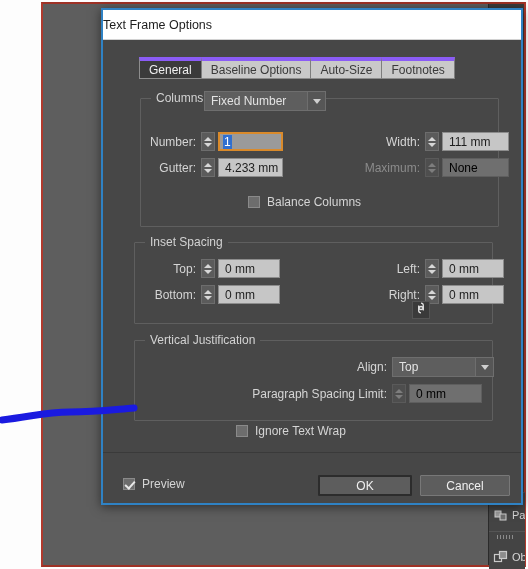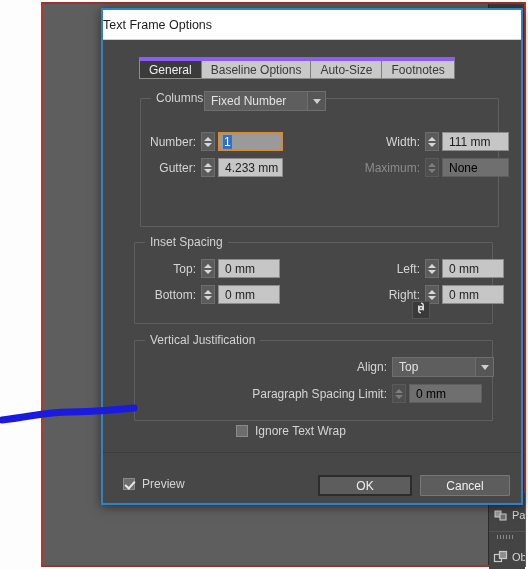--- a/index.html
+++ b/index.html
@@ -343,20 +343,24 @@
     </div>
     <div class="field" style="left:115px; top:118px; width:65px;">4.233 mm</div>
 
     <span class="lbl dim" style="left:235px; top:121px; width:82px;">Maximum:</span>
     <div class="spin dim" style="left:322px; top:118px;">
       <span class="ar up"></span>
         <span class="ar dn"></span>
     </div>
     <div class="field dim" style="left:339px; top:118px; width:67px;">None</div>
 
+    <div class="cbox-row" style="left:145px; top:155px;">
+      <span class="cbox"></span>
+      <span class="cbox-label">Balance Columns</span>
+    </div>
 
     <div class="group" style="left:31px; top:202px; width:359px; height:82px;">
       <span class="group-legend">Inset Spacing</span>
     </div>
 
     <span class="lbl" style="left:30px; top:222px; width:63px;">Top:</span>
     <div class="spin" style="left:98px; top:219px;">
       <span class="ar up"></span>
         <span class="ar dn"></span>
     </div>

